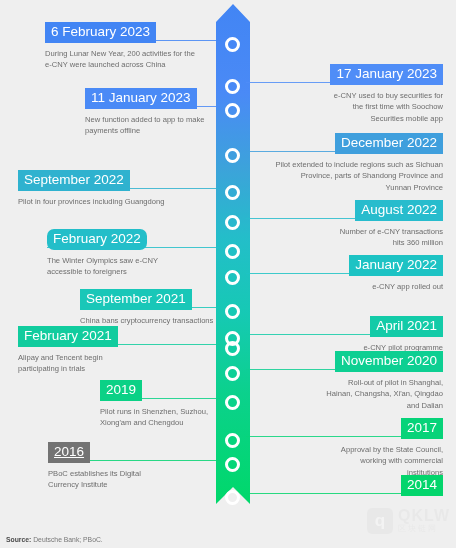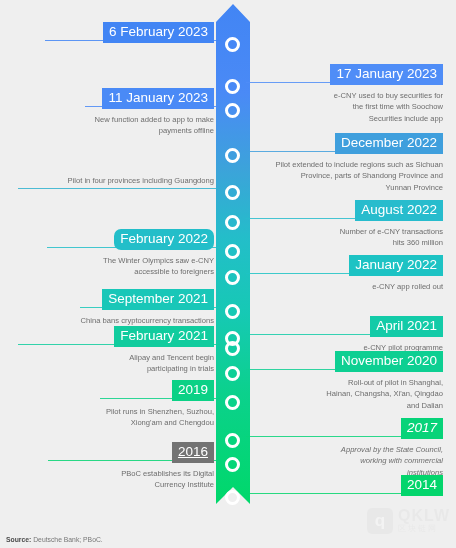--- a/index.html
+++ b/index.html
@@ -93,21 +93,21 @@
     position: absolute;
     height: 1px;
     z-index: 3;
   }
 
   
   .entry {
     position: absolute;
     z-index: 4;
   }
-  .entry.left  { text-align: right; }
+  .entry.left  { text-align: left; }
   .entry.right { text-align: right; }
 
   .date-chip {
     display: inline-block;
     color: #ffffff;
     font-size: 13.5px;
     line-height: 1.0;
     padding: 3px 6px 4px 6px;
     white-space: nowrap;
     letter-spacing: 0px;
@@ -160,38 +160,39 @@
           <stop offset="78%" stop-color="#0bd18c"></stop>
           <stop offset="100%" stop-color="#00d86a"></stop>
         </linearGradient>
       </defs>
       <path d="M17 0 L34 18 L34 500 L17 483 L0 500 L0 18 Z" fill="url(#spineGrad)"></path>
     </svg>
   </div>
 
   <div id="layers">
       <div class="node" style="top: 36.5px; border-color: rgb(255, 255, 255);"></div>
-      <div class="entry left" style="left: 45px; right: auto; top: 22px; max-width: 169px; width: 169px;"><div class="date-chip" style="background: rgb(66, 133, 244);">6 February 2023</div></div>
+      <div class="entry left" style="left: 45px; right: auto; top: 22px; max-width: 169px; width: 169px;"><div class="date-chip" style="background: rgb(66, 133, 244);">6 February 2023</div><div class="desc">During Lunar New Year, 200 activities for the
+e-CNY were launched across China</div></div>
       <div class="connector" style="background: rgb(66, 133, 244); opacity: 0.85; left: 45px; width: 175px; top: 40px;"></div>
       <div class="node" style="top: 78.5px; border-color: rgb(255, 255, 255);"></div>
       <div class="entry right" style="right: 13px; left: auto; top: 64px; max-width: 191px; width: 191px;"><div class="date-chip" style="background: rgb(79, 141, 247);">17 January 2023</div><div class="desc">e-CNY used to buy securities for
 the first time with Soochow
-Securities include app</div></div>
+Securities mobile app</div></div>
       <div class="connector" style="background: rgb(79, 141, 247); opacity: 0.85; left: 246px; width: 197px; top: 82px;"></div>
       <div class="node" style="top: 102.5px; border-color: rgb(255, 255, 255);"></div>
       <div class="entry left" style="left: 85px; right: auto; top: 88px; max-width: 129px; width: 129px;"><div class="date-chip" style="background: rgb(74, 138, 246);">11 January 2023</div><div class="desc">New function added to app to make
 payments offline</div></div>
       <div class="connector" style="background: rgb(74, 138, 246); opacity: 0.85; left: 85px; width: 135px; top: 106px;"></div>
       <div class="node" style="top: 147.5px; border-color: rgb(255, 255, 255);"></div>
       <div class="entry right" style="right: 13px; left: auto; top: 133px; max-width: 191px; width: 191px;"><div class="date-chip" style="background: rgb(63, 159, 221);">December 2022</div><div class="desc">Pilot extended to include regions such as Sichuan
 Province, parts of Shandong Province and
 Yunnan Province</div></div>
       <div class="connector" style="background: rgb(63, 159, 221); opacity: 0.85; left: 246px; width: 197px; top: 151px;"></div>
       <div class="node" style="top: 184.5px; border-color: rgb(255, 255, 255);"></div>
-      <div class="entry left" style="left: 18px; right: auto; top: 170px; max-width: 196px; width: 196px;"><div class="desc">Pilot in four provinces including Guangdong</div></div>
+      <div class="entry left" style="left: 18px; right: auto; top: 170px; max-width: 196px; width: 196px;"><div class="date-chip" style="background: rgb(47, 178, 207);">September 2022</div><div class="desc">Pilot in four provinces including Guangdong</div></div>
       <div class="connector" style="background: rgb(47, 178, 207); opacity: 0.85; left: 18px; width: 202px; top: 188px;"></div>
       <div class="node" style="top: 214.5px; border-color: rgb(255, 255, 255);"></div>
       <div class="entry right" style="right: 13px; left: auto; top: 200px; max-width: 191px; width: 191px;"><div class="date-chip" style="background: rgb(39, 188, 205);">August 2022</div><div class="desc">Number of e-CNY transactions
 hits 360 million</div></div>
       <div class="connector" style="background: rgb(39, 188, 205); opacity: 0.85; left: 246px; width: 197px; top: 218px;"></div>
       <div class="node" style="top: 243.5px; border-color: rgb(255, 255, 255);"></div>
       <div class="entry left" style="left: 47px; right: auto; top: 229px; max-width: 167px; width: 167px;"><div class="date-chip" style="background: rgb(35, 190, 201); border-radius: 7px;">February 2022</div><div class="desc">The Winter Olympics saw e-CNY
 accessible to foreigners</div></div>
       <div class="connector" style="background: rgb(35, 190, 201); opacity: 0.85; left: 47px; width: 173px; top: 247px;"></div>
       <div class="node" style="top: 269.5px; border-color: rgb(255, 255, 255);"></div>
@@ -211,21 +212,21 @@
       <div class="node" style="top: 365.5px; border-color: rgb(255, 255, 255);"></div>
       <div class="entry right" style="right: 13px; left: auto; top: 351px; max-width: 191px; width: 191px;"><div class="date-chip" style="background: rgb(13, 207, 146);">November 2020</div><div class="desc">Roll-out of pilot in Shanghai,
 Hainan, Changsha, Xi'an, Qingdao
 and Dalian</div></div>
       <div class="connector" style="background: rgb(13, 207, 146); opacity: 0.85; left: 246px; width: 197px; top: 369px;"></div>
       <div class="node" style="top: 394.5px; border-color: rgb(255, 255, 255);"></div>
       <div class="entry left" style="left: 100px; right: auto; top: 380px; max-width: 114px; width: 114px;"><div class="date-chip" style="background: rgb(11, 209, 134);">2019</div><div class="desc">Pilot runs in Shenzhen, Suzhou,
 Xiong'am and Chengdou</div></div>
       <div class="connector" style="background: rgb(11, 209, 134); opacity: 0.85; left: 100px; width: 120px; top: 398px;"></div>
       <div class="node" style="top: 432.5px; border-color: rgb(255, 255, 255);"></div>
-      <div class="entry right" style="right: 13px; left: auto; top: 418px; max-width: 191px; width: 191px; font-style: italic;"><div class="date-chip" style="background: rgb(7, 211, 121);">2017</div><div class="desc">Approval by the State Council,
+      <div class="entry right" style="right: 13px; left: auto; top: 418px; max-width: 191px; width: 191px;"><div class="date-chip" style="background: rgb(7, 211, 121);">2017</div><div class="desc">Approval by the State Council,
 working with commercial
 institutions</div></div>
       <div class="connector" style="background: rgb(7, 211, 121); opacity: 0.85; left: 246px; width: 197px; top: 436px;"></div>
       <div class="node" style="top: 456.5px; border-color: rgb(255, 255, 255);"></div>
       <div class="entry left" style="left: 48px; right: auto; top: 442px; max-width: 166px; width: 166px;"><div class="date-chip" style="background: #737373; text-decoration: underline;">2016</div><div class="desc">PBoC establishes its Digital
 Currency Institute</div></div>
       <div class="connector" style="background: rgb(5, 212, 114); opacity: 0.85; left: 48px; width: 172px; top: 460px;"></div>
       <div class="node" style="top: 489.5px; border-color: rgb(255, 255, 255);"></div>
       <div class="entry right" style="right: 13px; left: auto; top: 475px; max-width: 191px; width: 191px;"><div class="date-chip" style="background: rgb(3, 213, 108);">2014</div></div>
       <div class="connector" style="background: rgb(3, 213, 108); opacity: 0.85; left: 246px; width: 197px; top: 493px;"></div>

